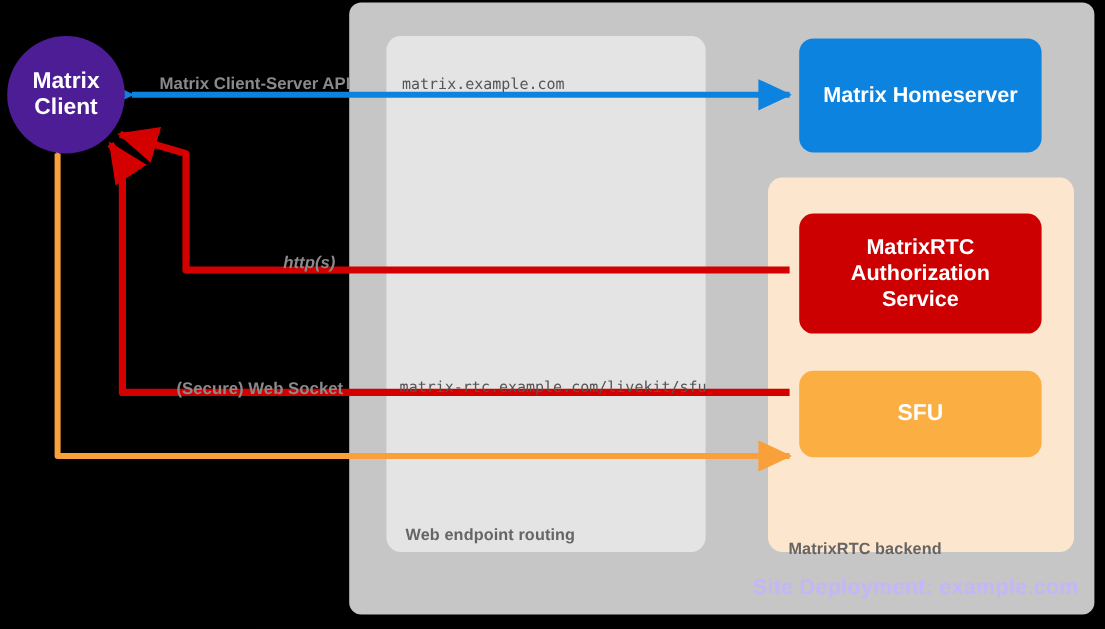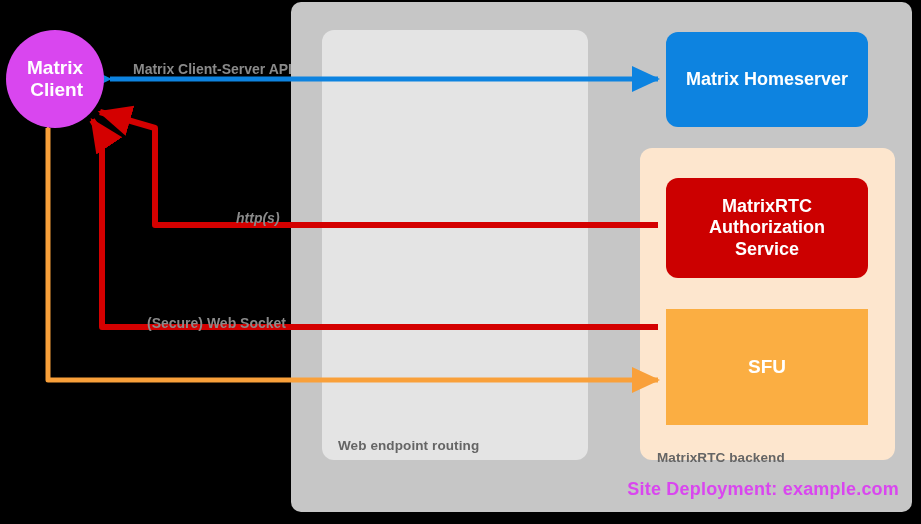--- a/index.html
+++ b/index.html
@@ -66,21 +66,21 @@
   }
   .cap-web   { left: 338px; top: 438px; }
   .cap-rtc   { left: 657px; top: 438px; margin-top: 12px; }
 
   .site-label {
     position: absolute;
     right: 22px;
     top: 479px;
     font-size: 18px;
     font-weight: bold;
-    color: #d946ef;
+    color: #c4b5fd;
     white-space: nowrap;
     letter-spacing: 0.2px;
   }
 
   
   .node {
     position: absolute;
     box-sizing: border-box;
     display: flex;
     align-items: center;
@@ -89,23 +89,22 @@
     color: #ffffff;
     font-weight: bold;
     line-height: 1.18;
   }
   .node-client {
     left: 6px;
     top: 30px;
     width: 98px;
     height: 98px;
     border-radius: 50%;
-    background: #d946ef;
+    background: #4c1d95;
     font-size: 19px;
-    text-align: right;
   }
   .node-homeserver {
     left: 666px;
     top: 32px;
     width: 202px;
     height: 95px;
     border-radius: 12px;
     background: #0d83e0;
     font-size: 18px;
   }
@@ -116,22 +115,22 @@
     height: 100px;
     border-radius: 12px;
     background: #cc0000;
     font-size: 18px;
     text-align: center;
   }
   .node-sfu {
     left: 666px;
     top: 309px;
     width: 202px;
-    height: 116px;
-    border-radius: 0;
+    height: 72px;
+    border-radius: 12px;
     background: #fbae42;
     font-size: 19px;
   }
 
   
   .ep-label {
     position: absolute;
     font-family: "DejaVu Sans Mono", "Liberation Mono", monospace;
     font-size: 12.5px;
     color: #555555;
@@ -212,20 +211,22 @@
       <span>MatrixRTC</span><br>
       <span>Authorization</span><br>
       <span>Service</span>
     </div>
   </div>
 
   <div class="node node-sfu">
     <span>SFU</span>
   </div>
 
+  <div class="ep-label ep-1">matrix.example.com</div>
+  <div class="ep-label ep-3">matrix-rtc.example.com/livekit/sfu</div>
 
   <div class="edge-label el-api">Matrix Client-Server API</div>
   <div class="edge-label el-http">http(s)</div>
   <div class="edge-label el-ws">(Secure) Web Socket</div>
 
   <div class="panel-caption cap-web">Web endpoint routing</div>
   <div class="panel-caption cap-rtc">MatrixRTC backend</div>
 
   <div class="site-label">Site Deployment: example.com</div>
 

